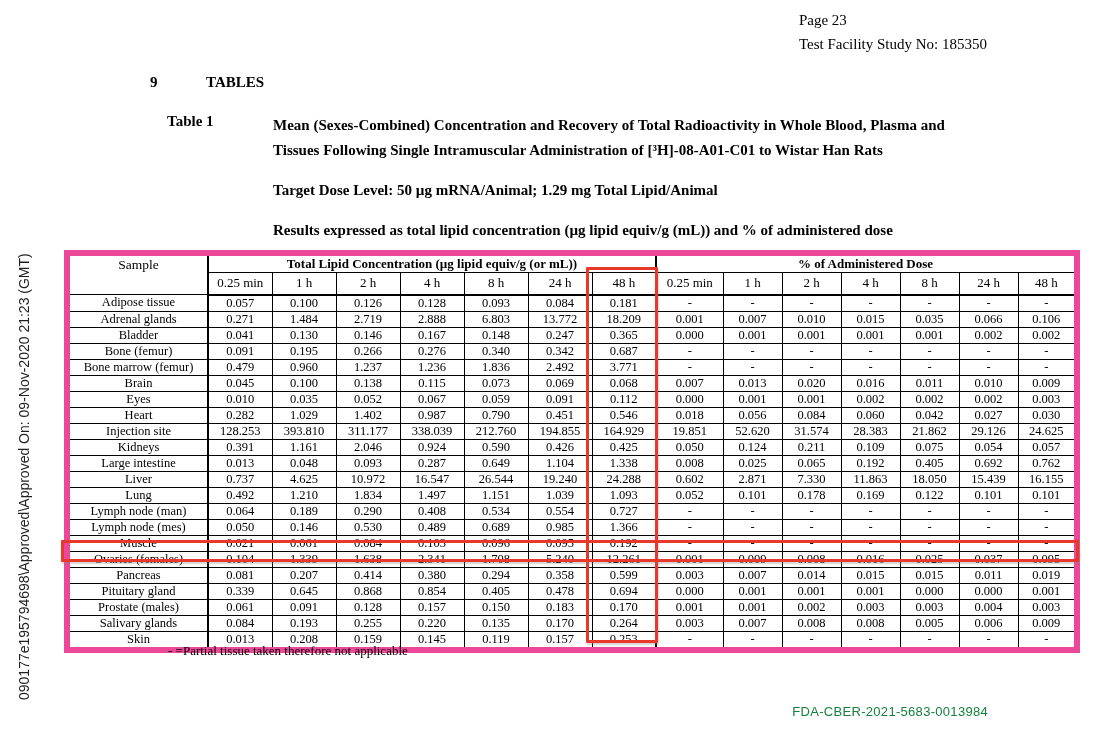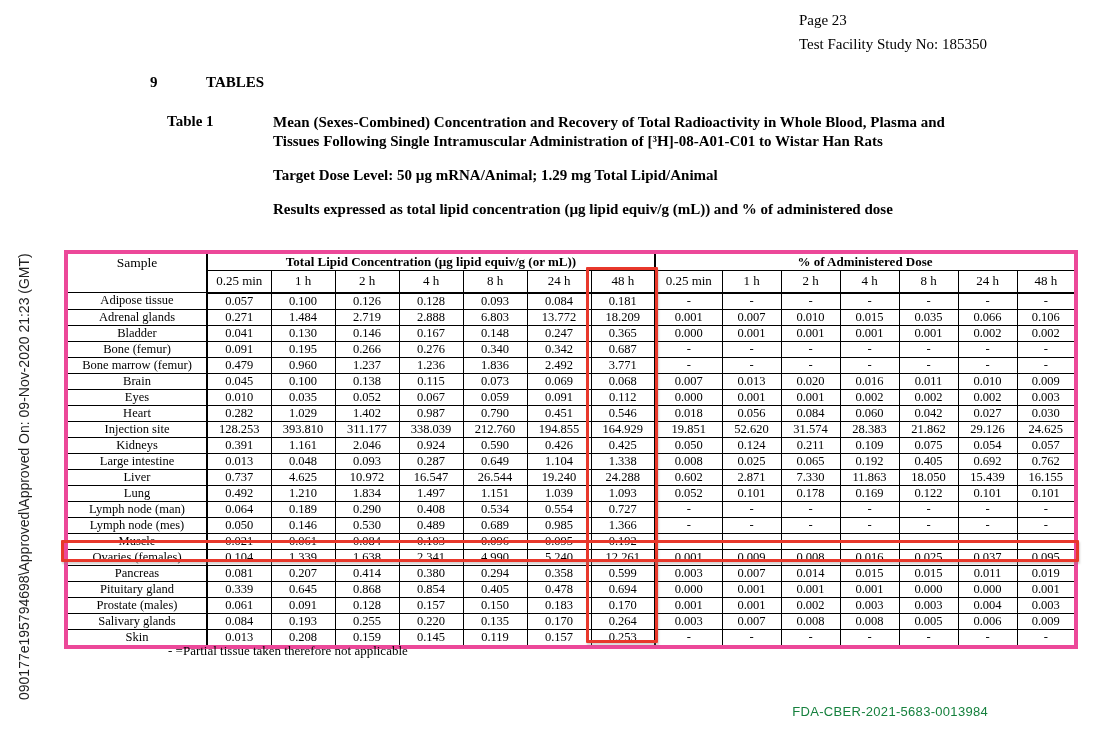--- a/index.html
+++ b/index.html
@@ -47,32 +47,32 @@
     font-size: 15px;
     font-weight: bold;
   }
   .tbl-caption {
     position: absolute;
     left: 273px;
     top: 113px;
     width: 684px;
     font-size: 15px;
     font-weight: bold;
-    line-height: 19px;
+    line-height: 25px;
   }
   .tbl-caption p { margin: 0; }
   .cap-dose { margin-top: 15px !important; }
   .cap-results { margin-top: 15px !important; }
   table.t {
     position: absolute;
     left: 64px;
     top: 250px;
     border-collapse: collapse;
     table-layout: fixed;
-    border: 4px solid #ec4899;
+    border: 6px solid #ec4899;
     font-size: 12.5px;
   }
   .t th, .t td {
     border: 1px solid #000;
     text-align: center;
     vertical-align: middle;
     padding: 0 1px;
     white-space: nowrap;
     overflow: hidden;
   }
@@ -431,21 +431,21 @@
           <td>-</td>
           <td>-</td>
           <td>-</td>
         </tr>
         <tr>
           <td class="sample-cell">Ovaries (females)</td>
           <td>0.104</td>
           <td>1.339</td>
           <td>1.638</td>
           <td>2.341</td>
-          <td>4.990</td>
+          <td>1.708</td>
           <td>5.240</td>
           <td>12.261</td>
           <td class="sec2-first">0.001</td>
           <td>0.009</td>
           <td>0.008</td>
           <td>0.016</td>
           <td>0.025</td>
           <td>0.037</td>
           <td>0.095</td>
         </tr>

